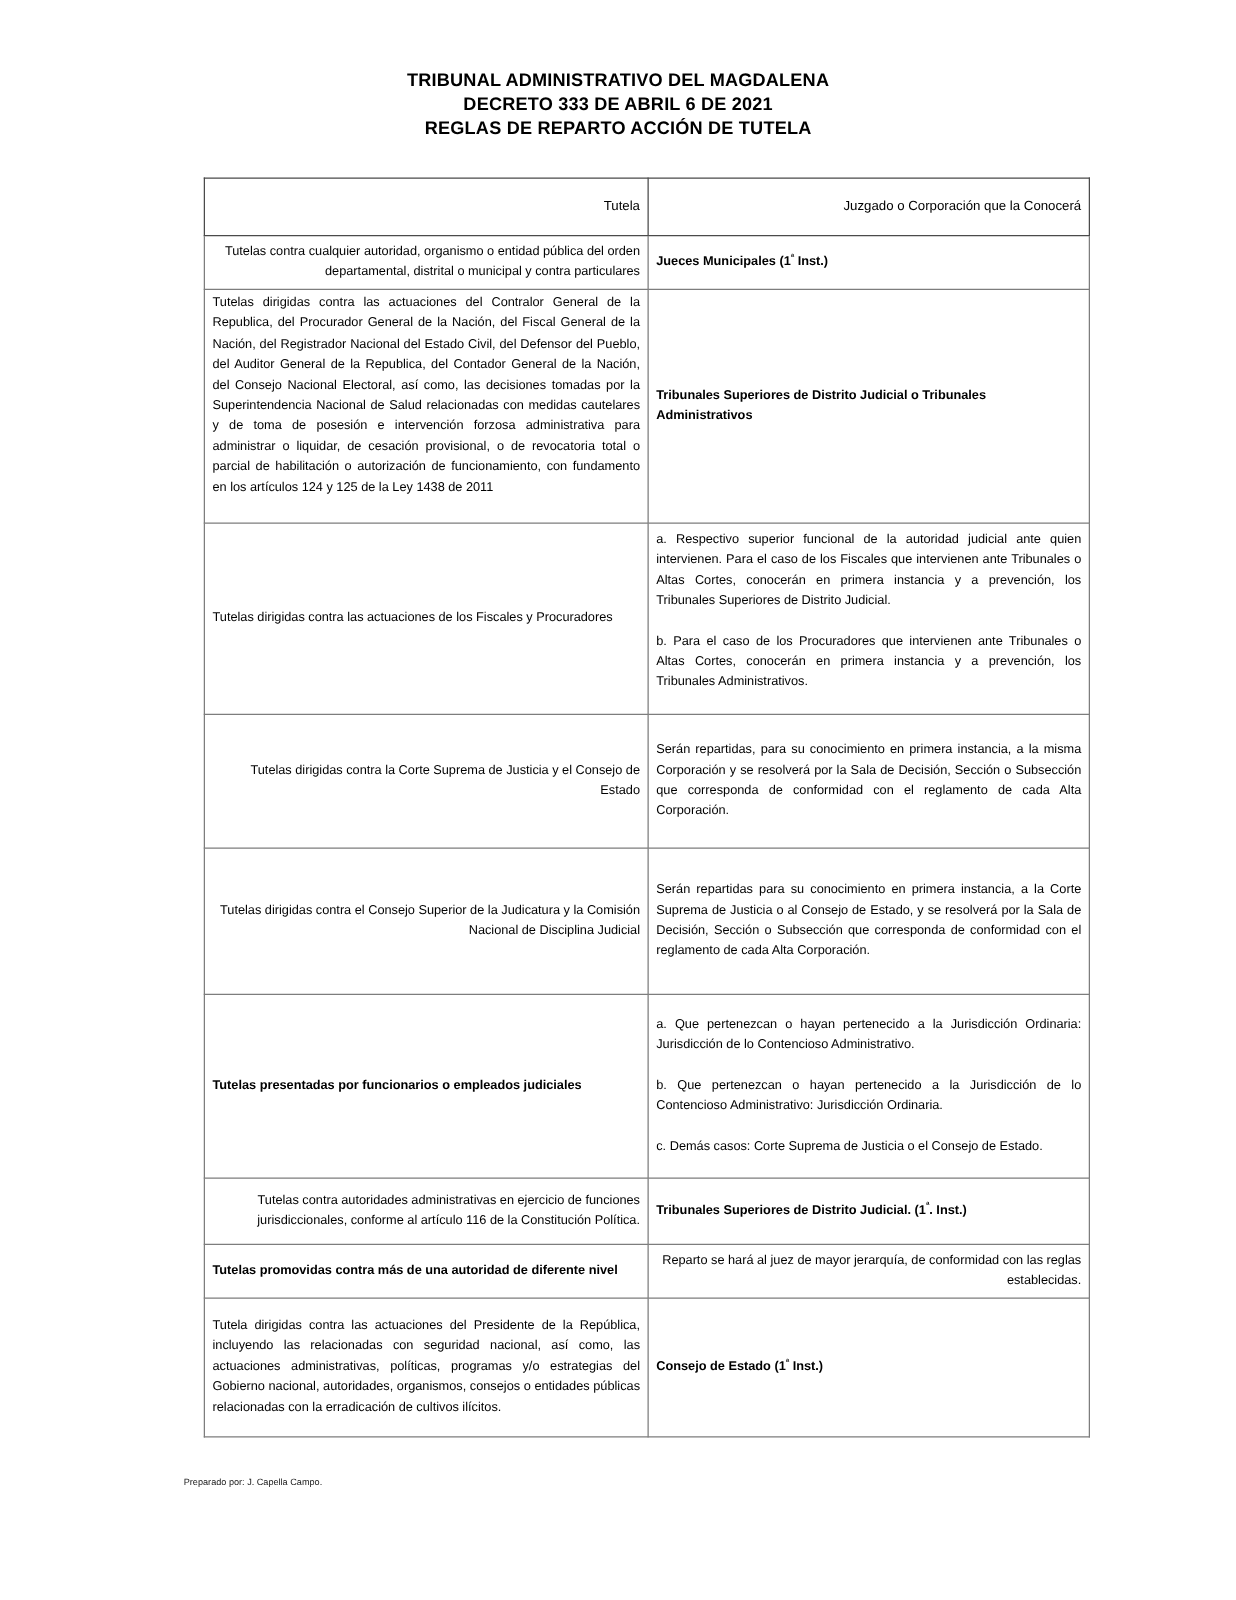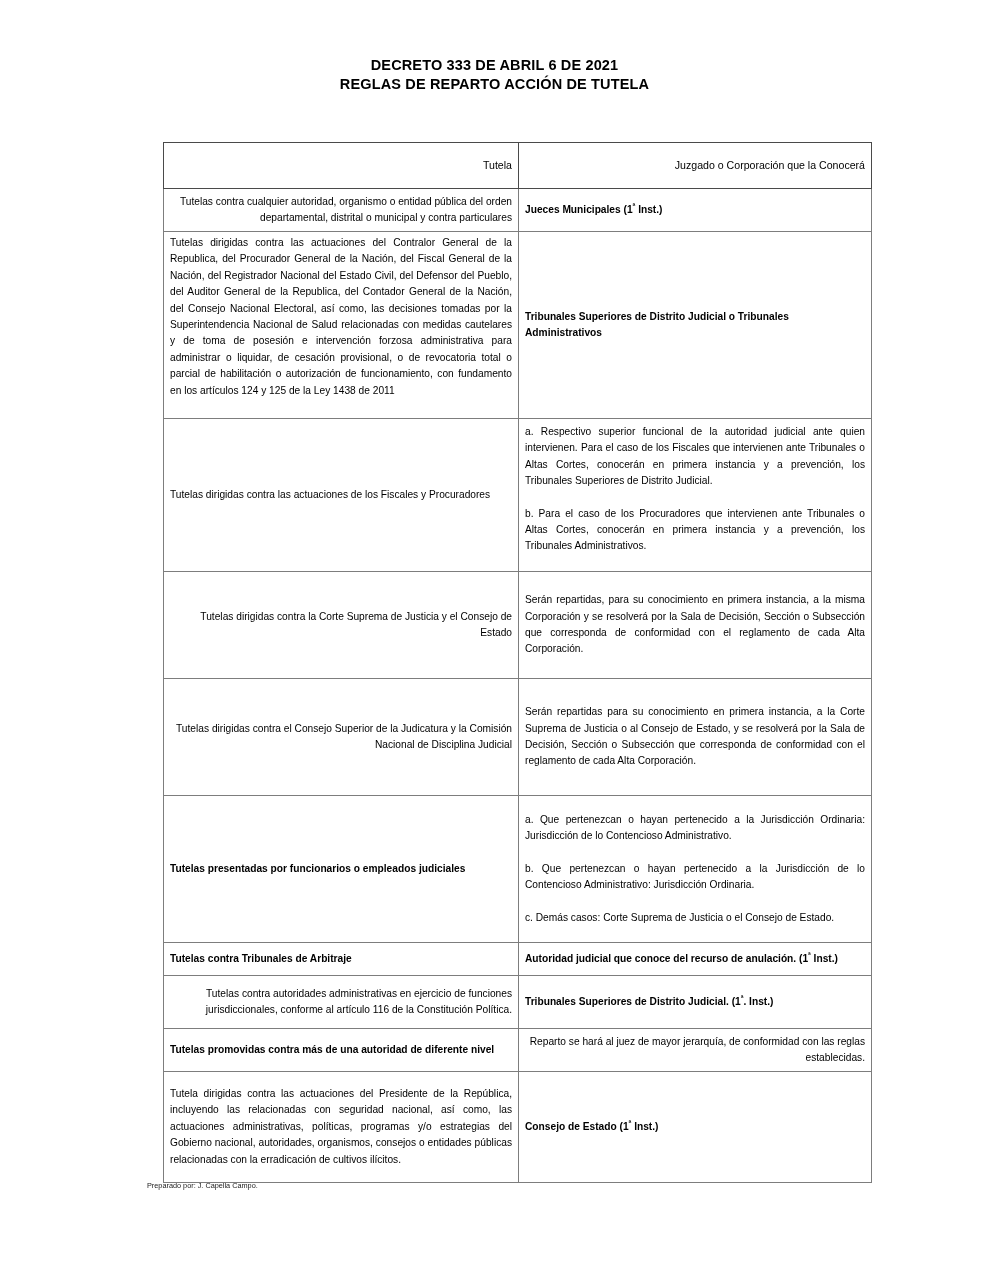--- a/index.html
+++ b/index.html
@@ -93,20 +93,21 @@
     line-height: 11px;
     color: #1a1a1a;
   }
 </style>
 </head>
 <body>
 
 <div class="page">
 
   <div class="title-block">
+    <div class="title-line">TRIBUNAL ADMINISTRATIVO DEL MAGDALENA</div>
     <div class="title-line">DECRETO 333 DE ABRIL 6 DE 2021</div>
     <div class="title-line">REGLAS DE REPARTO ACCIÓN DE TUTELA</div>
   </div>
 
   <div class="table-wrap">
     <table class="rules">
       <colgroup>
           <col class="c1">
           <col class="c2">
         </colgroup>
@@ -150,24 +151,20 @@
 
         <tr>
           <td class="center" style="height:140px">Tutelas presentadas por funcionarios o empleados judiciales</td>
           <td class="just">
             <p>a. Que pertenezcan o hayan pertenecido a la Jurisdicción Ordinaria: Jurisdicción de lo Contencioso Administrativo.</p>
             <p>b. Que pertenezcan o hayan pertenecido a la Jurisdicción de lo Contencioso Administrativo: Jurisdicción Ordinaria.</p>
             <p>c. Demás casos: Corte Suprema de Justicia o el Consejo de Estado.</p>
           </td>
         </tr>
 
-        <tr>
-          <td class="center" style="height:26px">Tutelas contra Tribunales de Arbitraje</td>
-          <td class="center"><span>Autoridad judicial que conoce del recurso de anulación. (1<sup class="ord">ª</sup> Inst.)</span></td>
-        </tr>
 
         <tr>
           <td class="left" style="height:46px">Tutelas contra autoridades administrativas en ejercicio de funciones jurisdiccionales, conforme al artículo 116 de la Constitución Política.</td>
           <td class="center"><span>Tribunales Superiores de Distrito Judicial. (1<sup class="ord">ª</sup>. Inst.)</span></td>
         </tr>
 
         <tr>
           <td class="center" style="height:36px">Tutelas promovidas contra más de una autoridad de diferente nivel</td>
           <td class="left" style="vertical-align:top; padding-top:5px">Reparto se hará al juez de mayor jerarquía, de conformidad con las reglas establecidas.</td>
         </tr>

